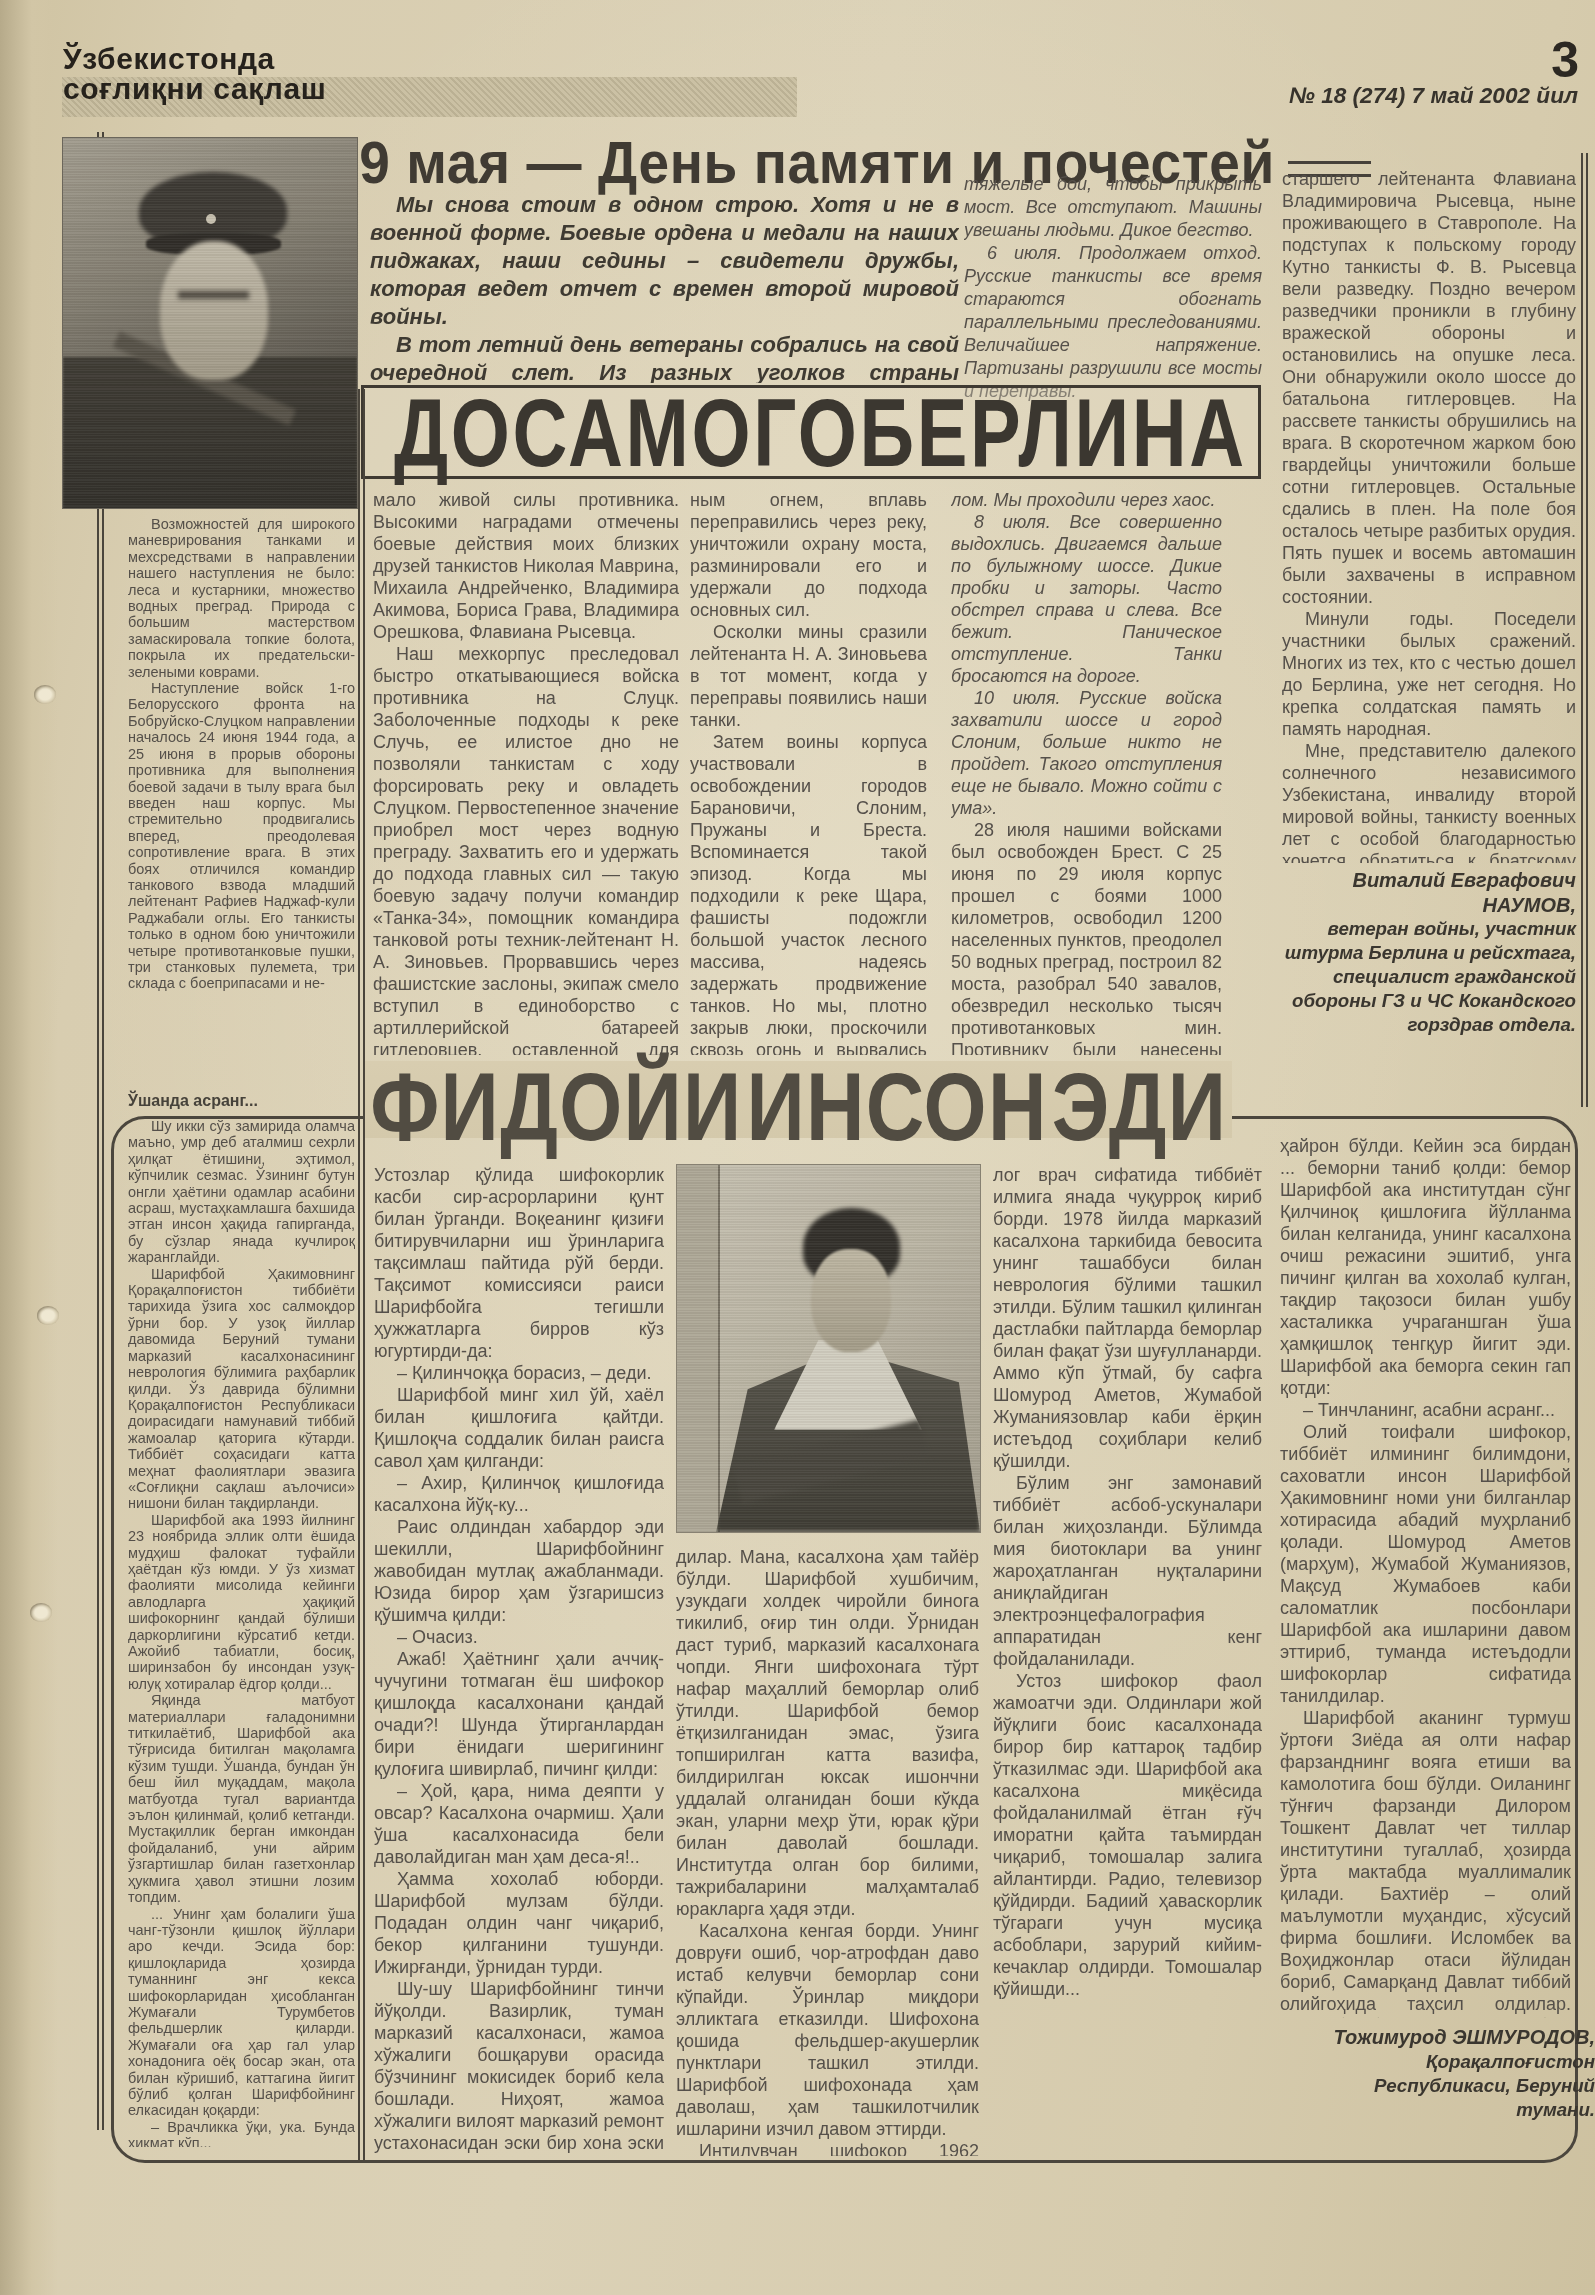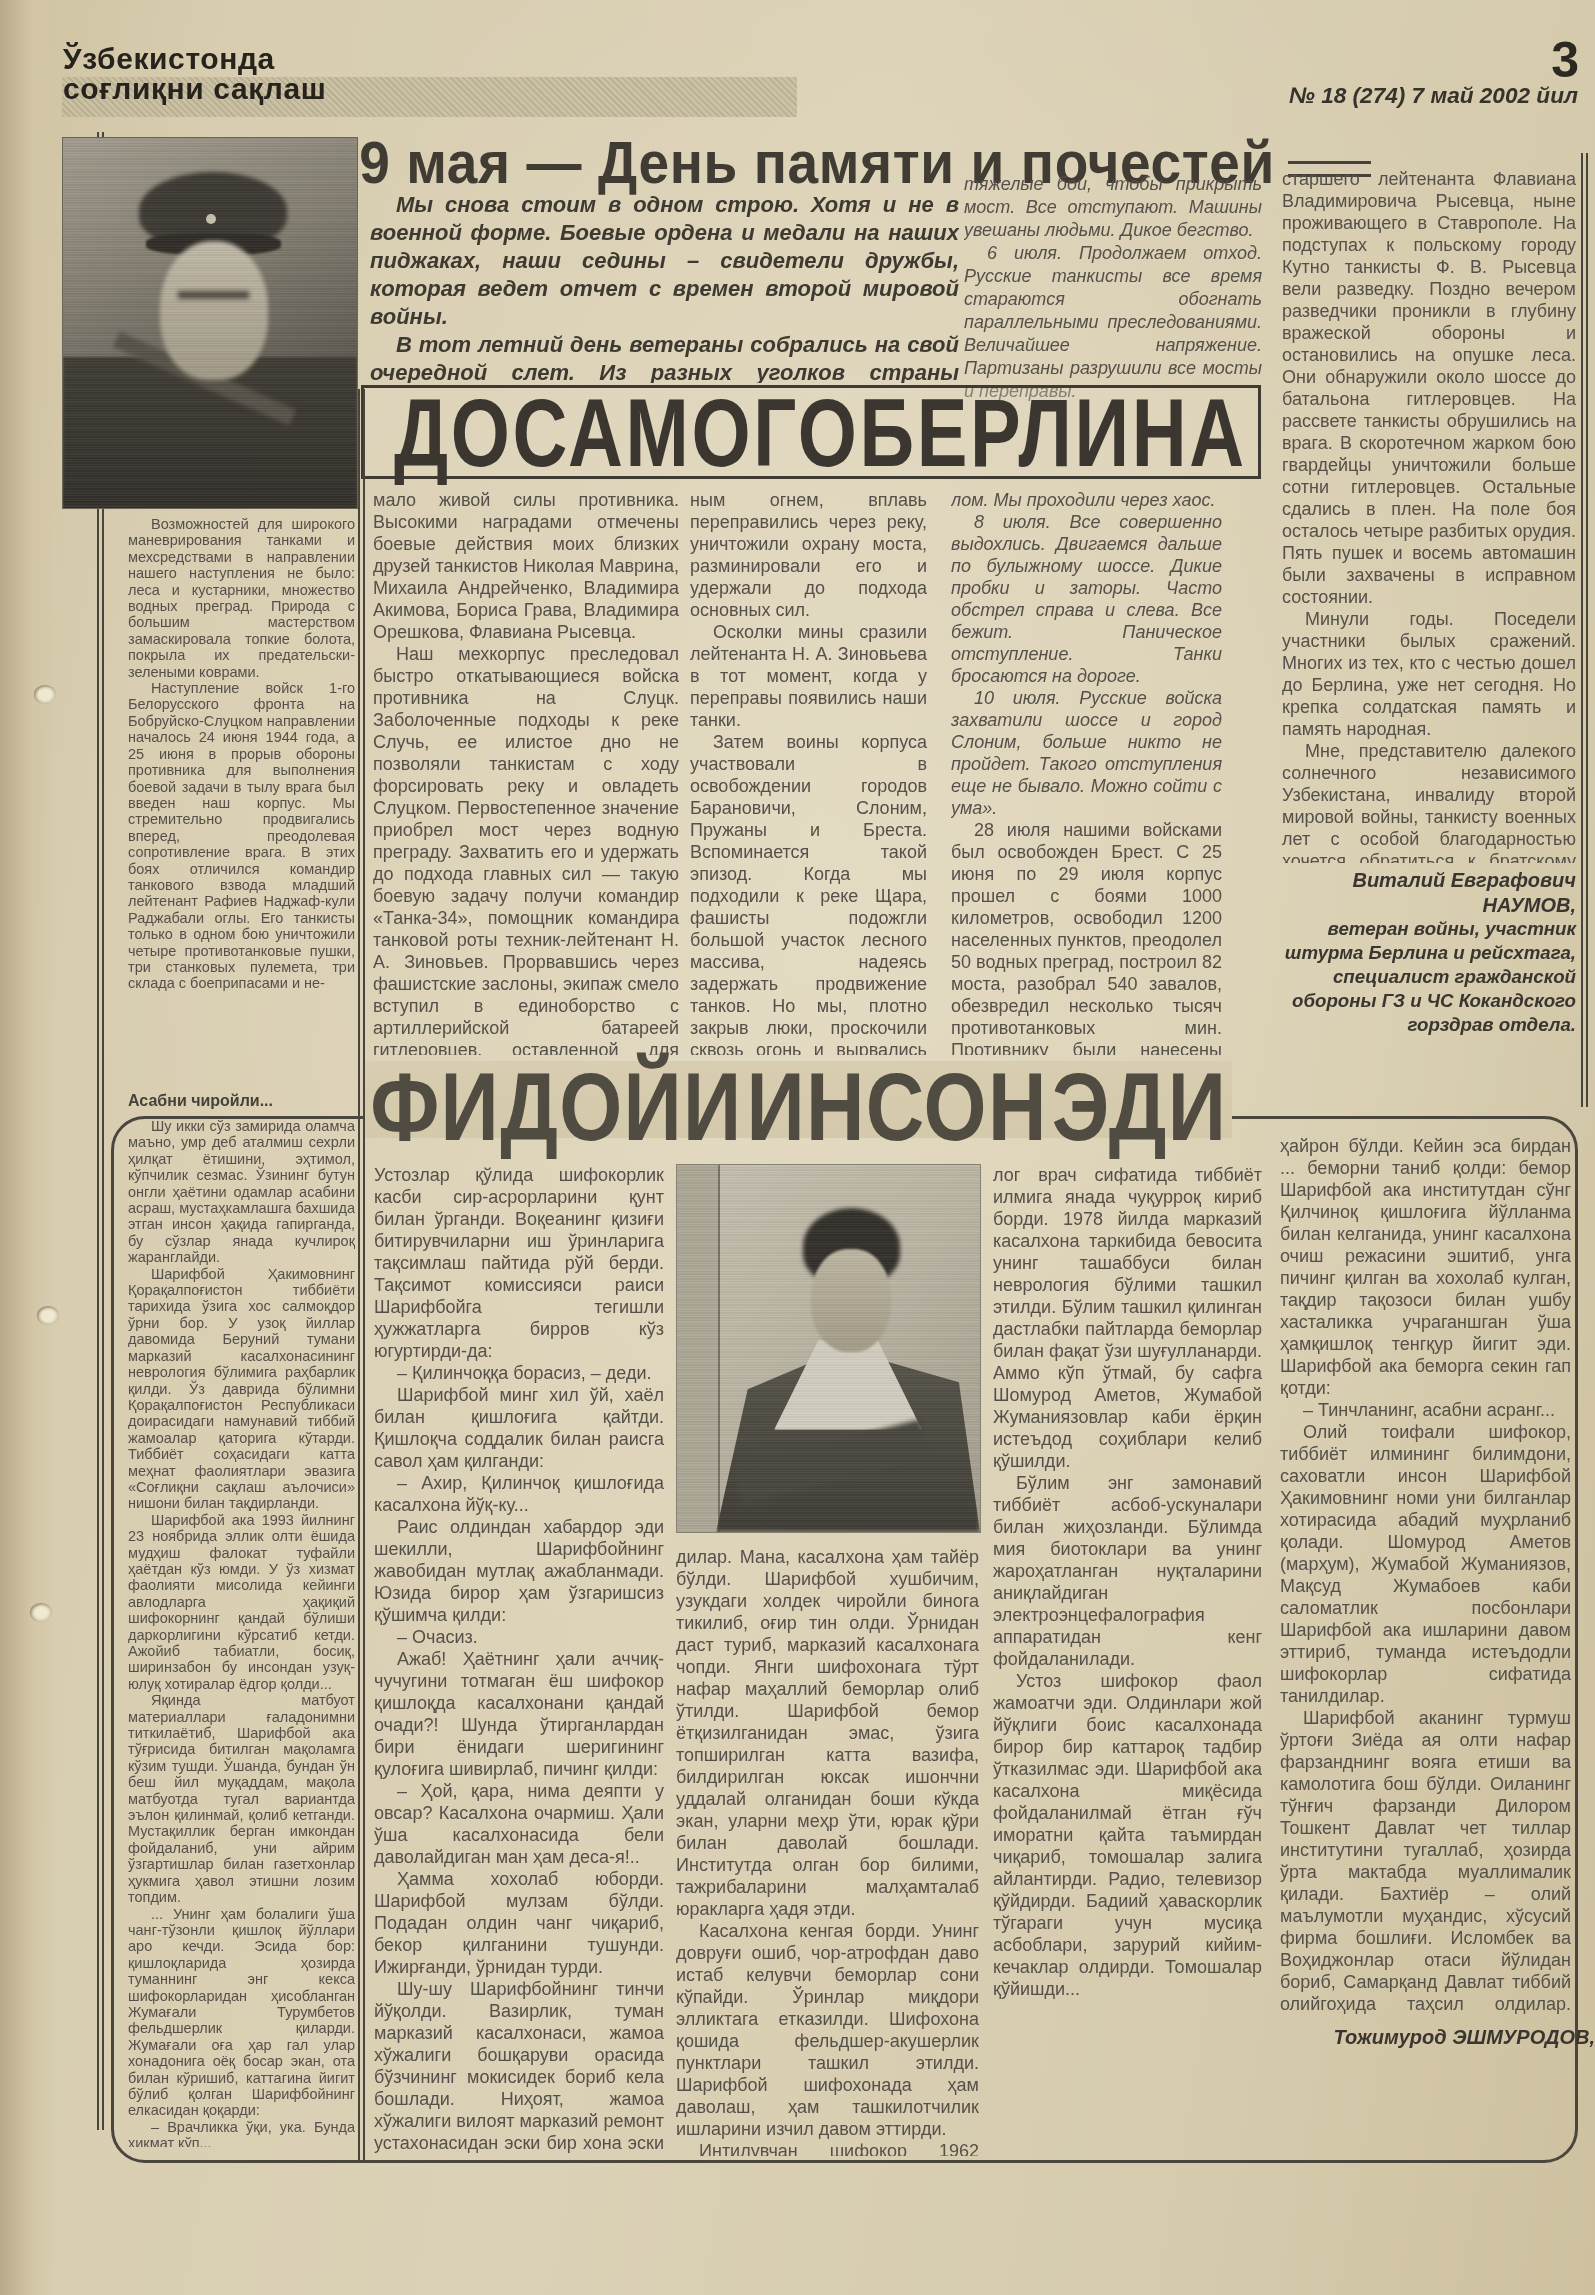--- a/index.html
+++ b/index.html
@@ -184,21 +184,21 @@
 
   </div>
 
   <div class="abs fidoyi-box"></div>
   <div class="abs fid-head">
     <span>ФИДОЙИ</span>
     <span>ИНСОН</span>
     <span>ЭДИ</span>
   </div>
 
-  <div class="abs" style="left:128px; top:1092px; width:227px; font-size:16px; font-weight:700; color:#46423a;">Асабни чиройли...</div>
+  <div class="abs" style="left:128px; top:1092px; width:227px; font-size:16px; font-weight:700; color:#46423a;">Ўшанда асранг...</div>
   <div class="col small" style="left:128px; top:1118px; width:227px; height:1029px;">
     <p>Шу икки сўз замирида оламча маъно, умр деб аталмиш сехрли ҳилқат ётишини, эҳтимол, кўпчилик сезмас. Ўзининг бутун онгли ҳаётини одамлар асабини асраш, мустаҳкамлашга бахшида этган инсон ҳақида гапирганда, бу сўзлар янада кучлироқ жаранглайди.</p>
     <p>Шарифбой Ҳакимовнинг Қорақалпоғистон тиббиёти тарихида ўзига хос салмоқдор ўрни бор. У узоқ йиллар давомида Беруний тумани марказий касалхонасининг неврология бўлимига раҳбарлик қилди. Ўз даврида бўлимни Қорақалпоғистон Республикаси доирасидаги намунавий тиббий жамоалар қаторига кўтарди. Тиббиёт соҳасидаги катта меҳнат фаолиятлари эвазига «Соғлиқни сақлаш аълочиси» нишони билан тақдирланди.</p>
     <p>Шарифбой ака 1993 йилнинг 23 ноябрида эллик олти ёшида мудҳиш фалокат туфайли ҳаётдан кўз юмди. У ўз хизмат фаолияти мисолида кейинги авлодларга ҳақиқий шифокорнинг қандай бўлиши даркорлигини кўрсатиб кетди. Ажойиб табиатли, босиқ, ширинзабон бу инсондан узуқ-юлуқ хотиралар ёдгор қолди...</p>
     <p>Яқинда матбуот материаллари ғаладонимни титкилаётиб, Шарифбой ака тўғрисида битилган мақоламга кўзим тушди. Ўшанда, бундан ўн беш йил муқаддам, мақола матбуотда тугал вариантда эълон қилинмай, қолиб кетганди. Мустақиллик берган имкондан фойдаланиб, уни айрим ўзгартишлар билан газетхонлар ҳукмига ҳавол этишни лозим топдим.</p>
     <p>... Унинг ҳам болалиги ўша чанг-тўзонли қишлоқ йўллари аро кечди. Эсида бор: қишлоқларида ҳозирда туманнинг энг кекса шифокорларидан ҳисобланган Жумағали Турумбетов фельдшерлик қиларди. Жумағали оға ҳар гал улар хонадонига оёқ босар экан, ота билан кўришиб, каттагина йигит бўлиб қолган Шарифбойнинг елкасидан қоқарди:</p>
     <p>– Врачликка ўқи, ука. Бунда ҳикмат кўп...</p>
 
   </div>
 
@@ -242,16 +242,17 @@
   <div class="col body" style="left:1280px; top:1135px; width:291px; height:883px;">
     <p class="noind">ҳайрон бўлди. Кейин эса бирдан ... беморни таниб қолди: бемор Шарифбой ака институтдан сўнг Қилчиноқ қишлоғига йўлланма билан келганида, унинг касалхона очиш режасини эшитиб, унга пичинг қилган ва хохолаб кулган, тақдир тақозоси билан ушбу хасталикка учраганшган ўша ҳамқишлоқ тенгқур йигит эди. Шарифбой ака беморга секин гап қотди:</p>
     <p>– Тинчланинг, асабни асранг...</p>
     <p>Олий тоифали шифокор, тиббиёт илмининг билимдони, саховатли инсон Шарифбой Ҳакимовнинг номи уни билганлар хотирасида абадий муҳрланиб қолади. Шомурод Аметов (марҳум), Жумабой Жуманиязов, Мақсуд Жумабоев каби саломатлик посбонлари Шарифбой ака ишларини давом эттириб, туманда истеъдодли шифокорлар сифатида танилдилар.</p>
     <p>Шарифбой аканинг турмуш ўртоғи Зиёда ая олти нафар фарзанднинг вояга етиши ва камолотига бош бўлди. Оиланинг тўнғич фарзанди Дилором Тошкент Давлат чет тиллар институтини тугаллаб, ҳозирда ўрта мактабда муаллималик қилади. Бахтиёр – олий маълумотли муҳандис, хўсусий фирма бошлиғи. Исломбек ва Воҳиджонлар отаси йўлидан бориб, Самарқанд Давлат тиббий олийгоҳида таҳсил олдилар. Исломбек бир пайтлар отаси бош бўлган неврология бўлимида, Воҳиджон эса кардиология бўлимида беморлар дардига малҳам бўлишмоқда. Ҳар иккалови худди ота мисол чуқур билим соҳиблари ва ҳушфеъллик табиатлари билан элнинг чуқур ҳурматига эришганлар.</p>
 
   </div>
 
   <div class="abs sig" style="left:1304px; top:2025px; width:291px;">
     <div class="nm">Тожимурод ЭШМУРОДОВ,</div>
+    <div class="rl">Қорақалпоғистон Республикаси, Беруний тумани.</div>
   </div>
 
 </div>
 
 
 </body></html>

